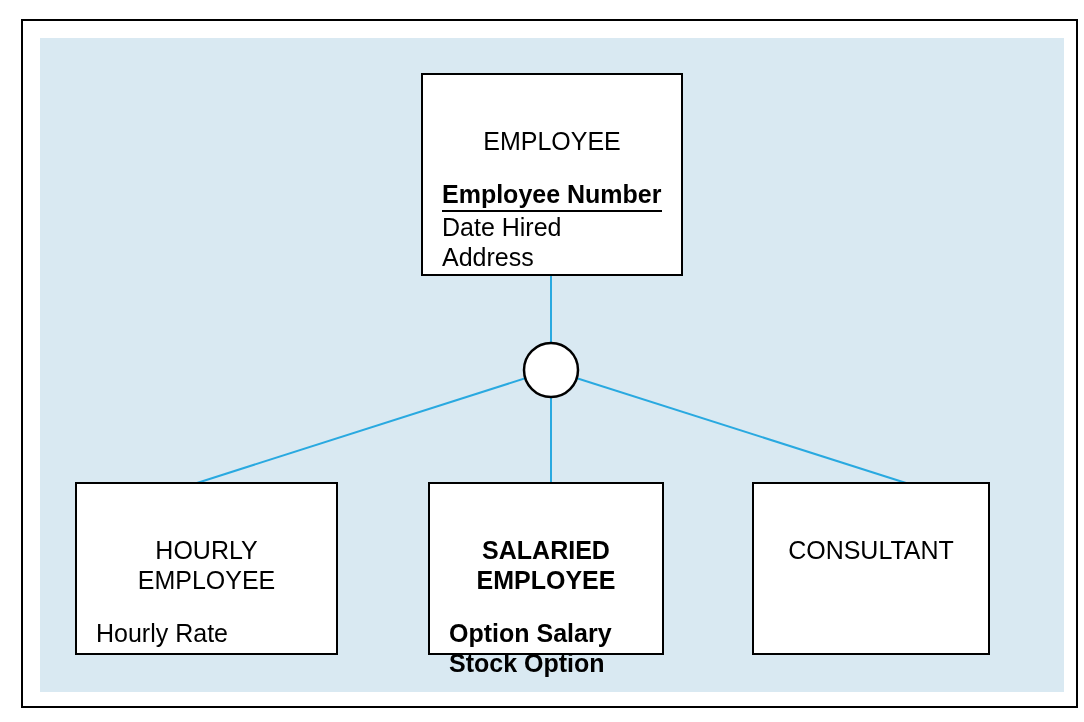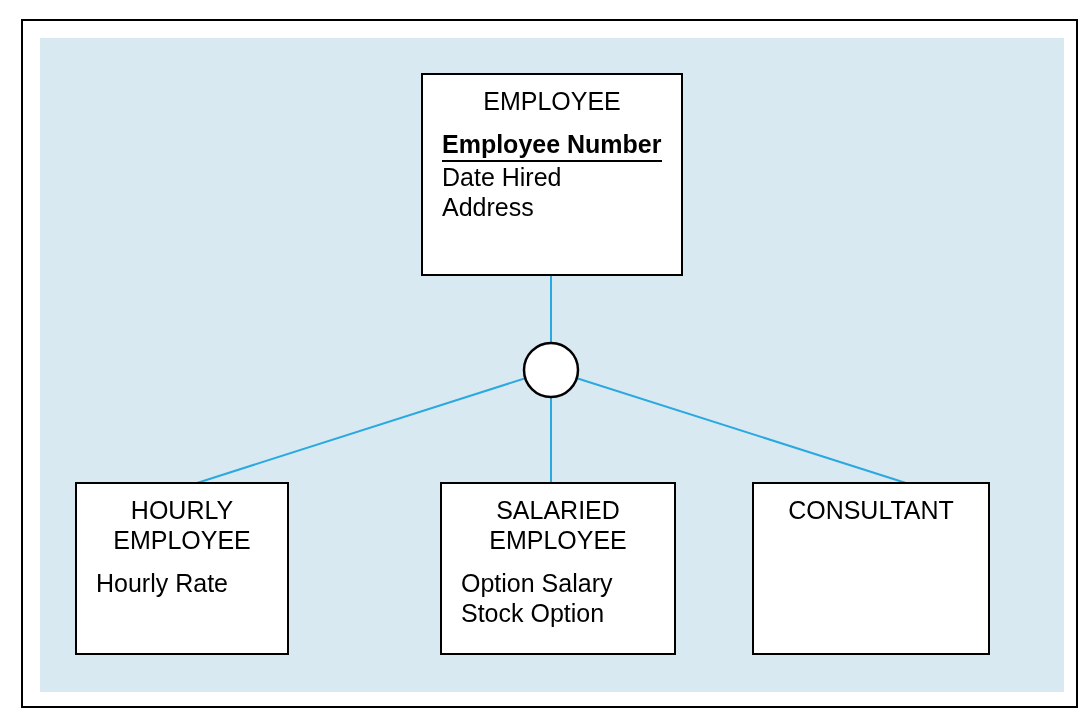--- a/index.html
+++ b/index.html
@@ -55,35 +55,36 @@
     position: absolute;
     background: var(--entity-fill, #ffffff);
     border: 2px solid var(--entity-border, #000000);
     box-sizing: border-box;
     font-size: 25px;
     line-height: 30px;
   }
   .entity .title {
     text-align: center;
     padding-top: 11px;
+    margin-top: 40px;
   }
   .entity .attrs {
-    margin-top: 13px;
+    margin-top: 23px;
     padding-left: 19px;
     padding-right: 0;
   }
   .key {
     font-weight: bold;
     display: inline-block;
     border-bottom: 2px solid #000000;
     padding-bottom: 1px;
   }
   #box-employee   { left: 421px; top: 73px;  width: 262px; height: 203px; }
-  #box-hourly     { left: 75px;  top: 482px; width: 214px; height: 173px; }
-  #box-salaried   { left: 440px; top: 482px; width: 236px; height: 173px; }
+  #box-hourly     { left: 75px;  top: 482px; width: 263px; height: 173px; }
+  #box-salaried   { left: 428px; top: 482px; width: 236px; height: 173px; font-weight: bold; }
   #box-consultant { left: 752px; top: 482px; width: 238px; height: 173px; }
 </style>
 </head>
 <body>
 
 <div class="stage">
 
   <div class="frame"></div>
   <div class="panel"></div>
 

